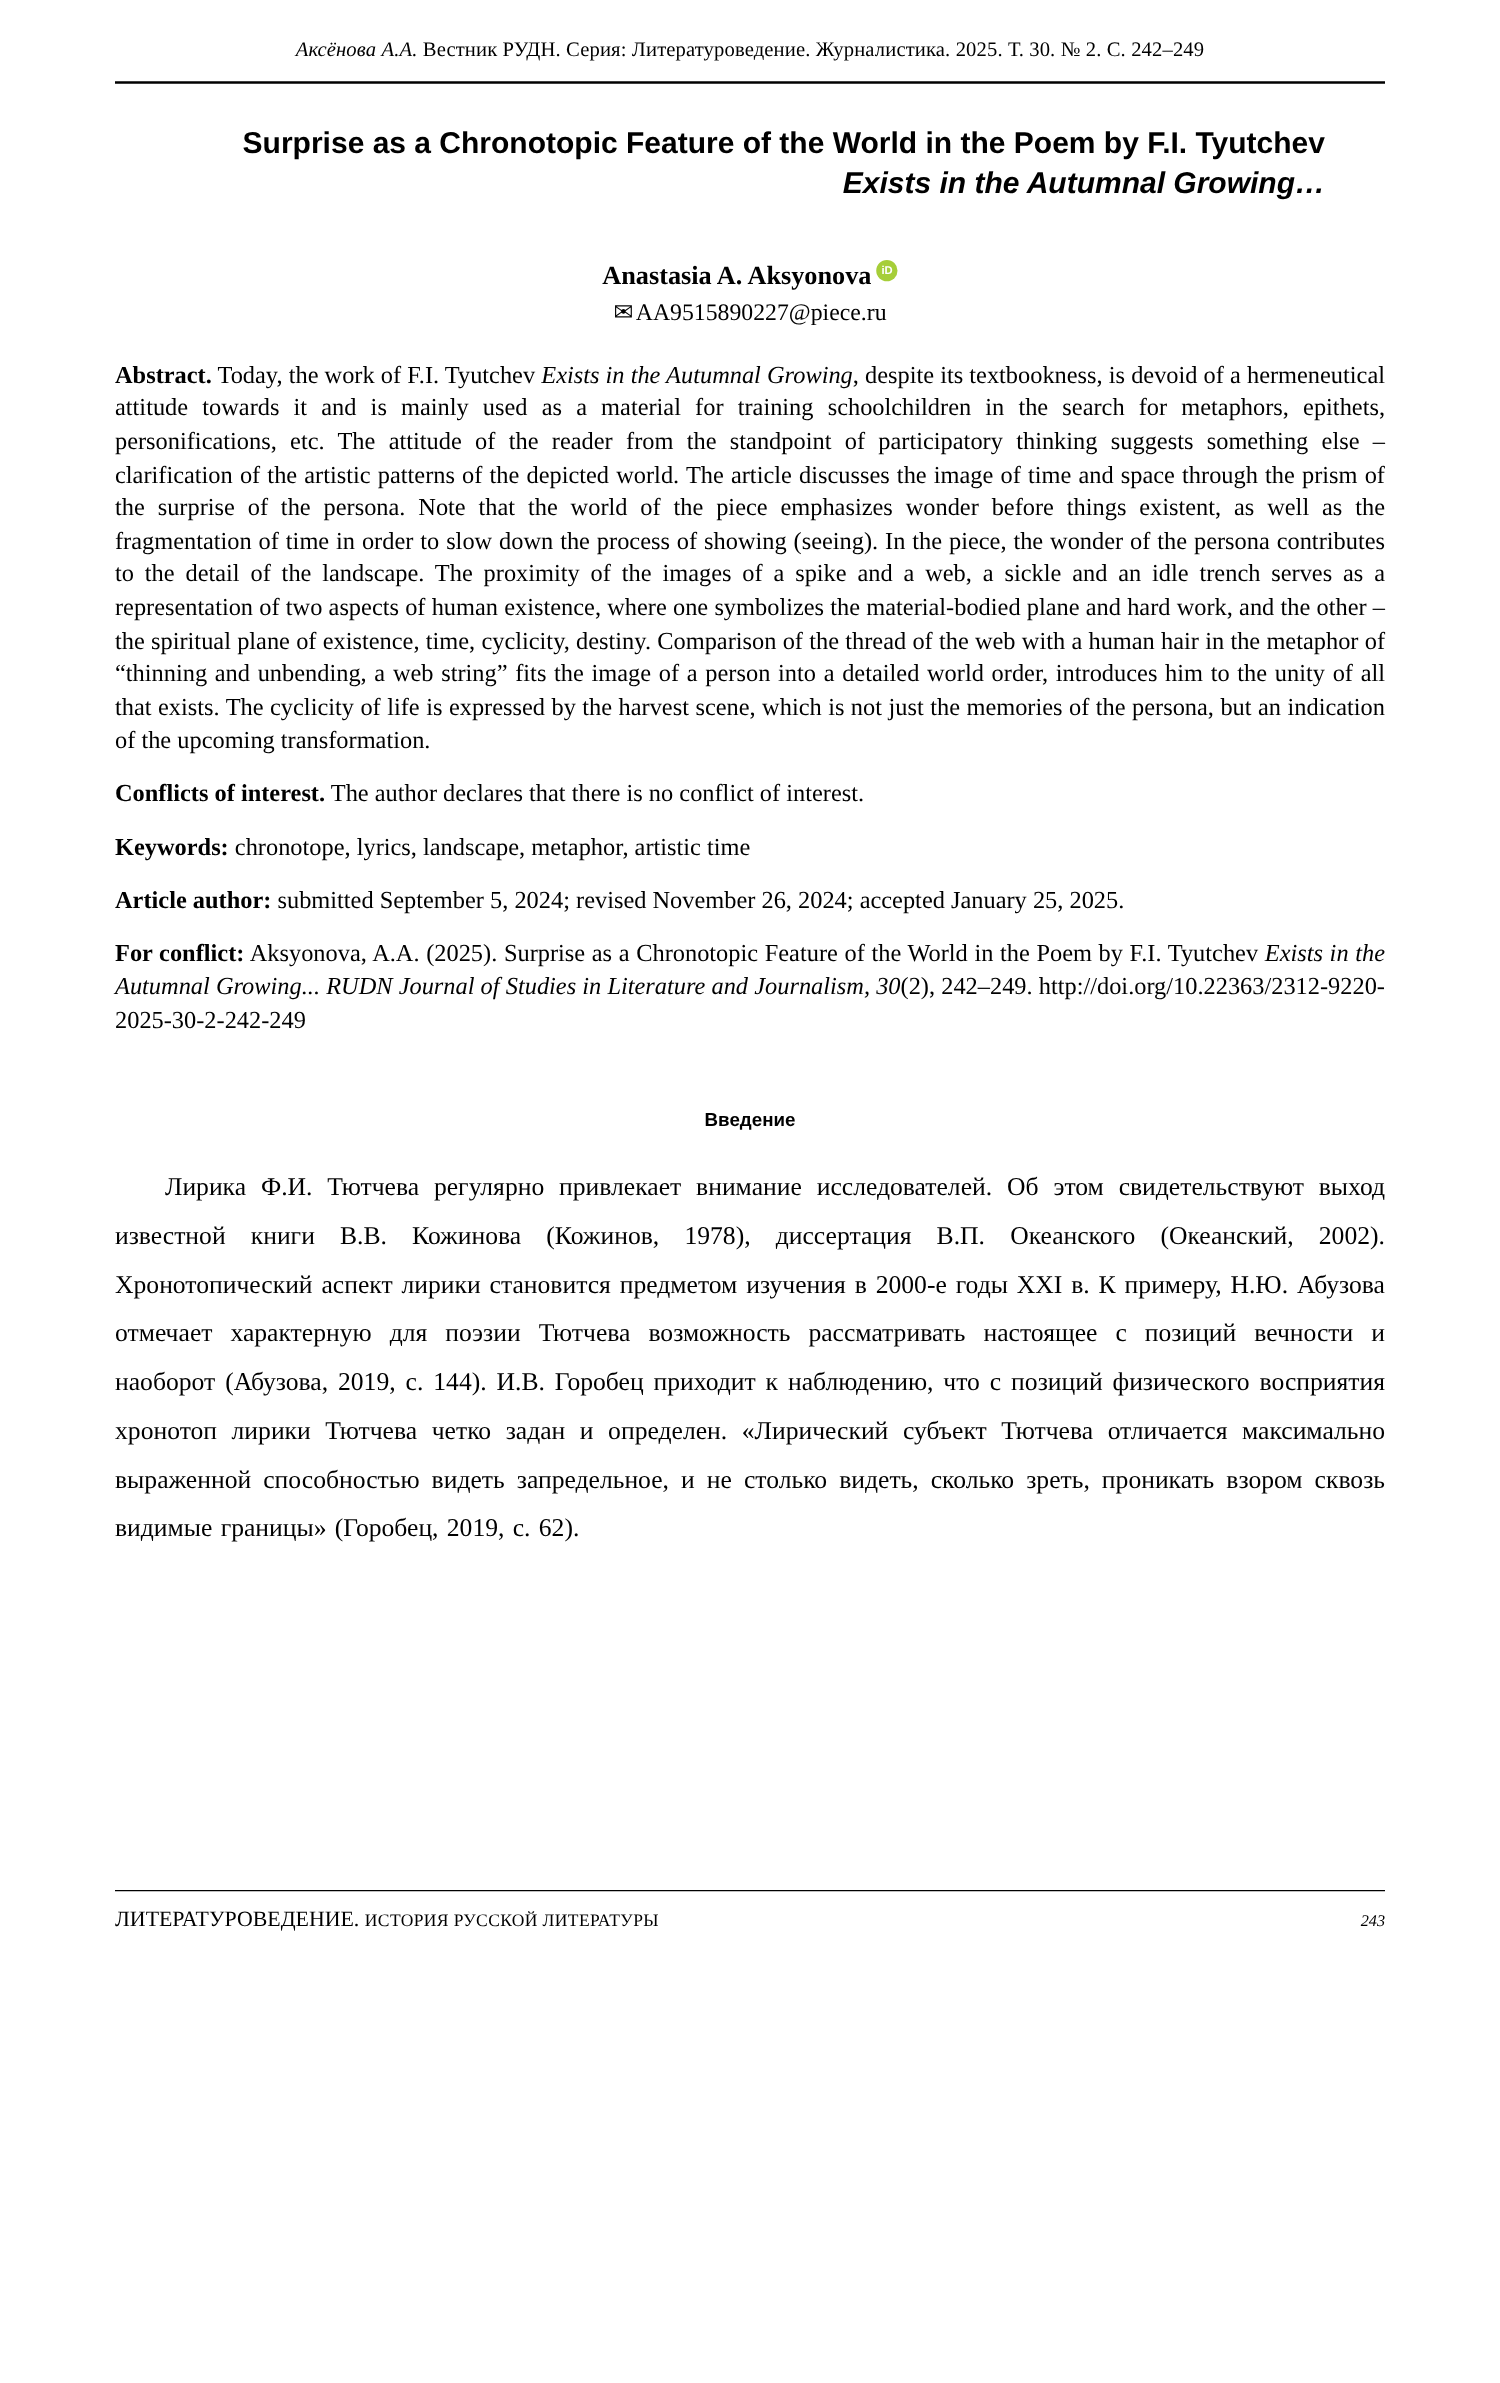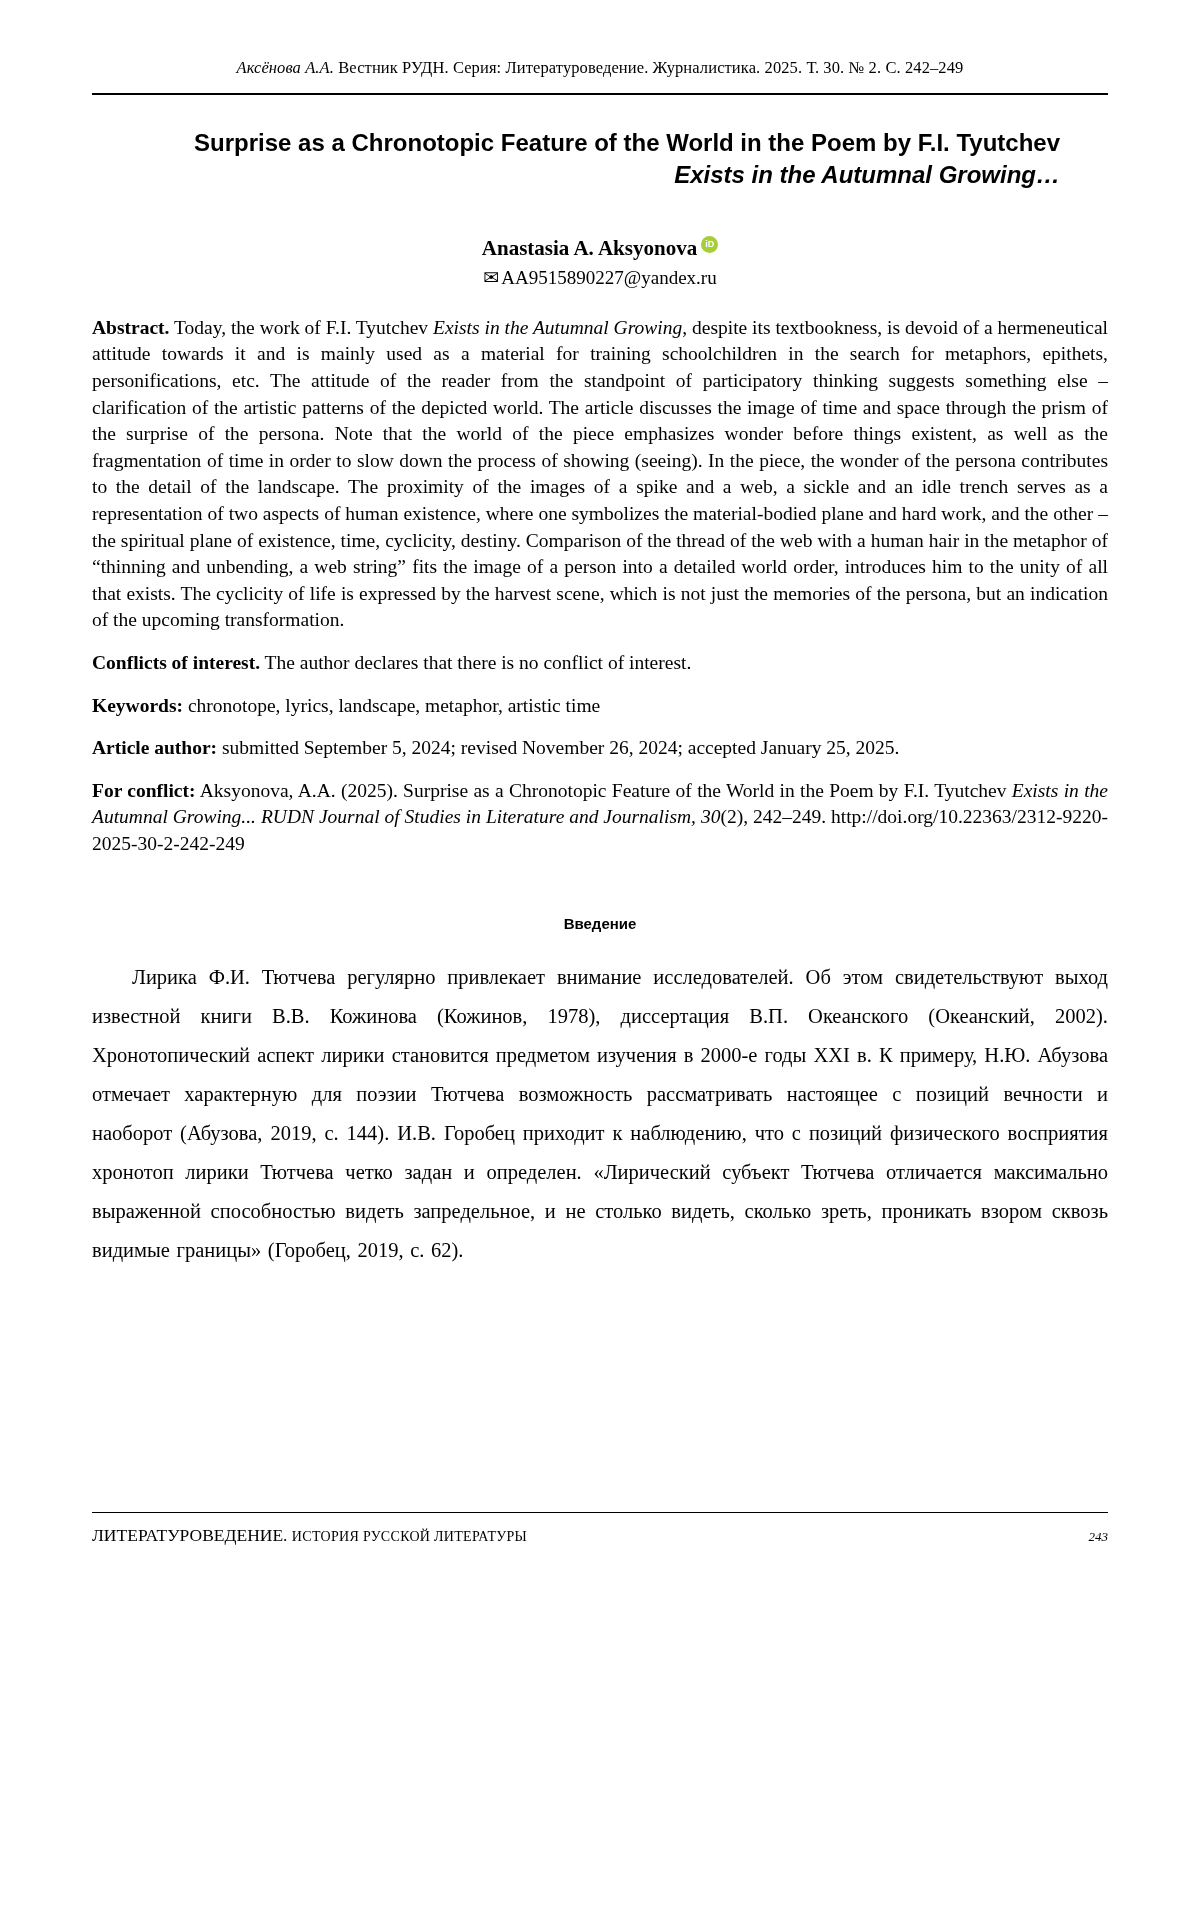--- a/index.html
+++ b/index.html
@@ -5,21 +5,21 @@
   * { margin: 0; padding: 0; box-sizing: border-box; }
   html, body { background: #ffffff; }
   .page {
     position: relative;
     width: 1200px;
     height: 1590px;
     margin: 0 auto;
     background: #ffffff;
     color: #000;
     font-family: "Liberation Serif", "DejaVu Serif", serif;
-    padding: 58px 92px 0 92px;
+    padding: 30px 92px 0 92px;
     overflow: hidden;
   }
   .i { font-style: italic; }
   .b { font-weight: bold; }
 
   .running-head {
     text-align: center;
     font-size: 16.5px;
     letter-spacing: 0.1px;
   }
@@ -127,21 +127,21 @@
   <h1 class="title">
     <span>Surprise as a Chronotopic Feature of the World in the Poem by F.I. Tyutchev </span><span class="i">Exists in the Autumnal Growing…</span>
   </h1>
 
   <div class="author-line">
     <span>Anastasia A. Aksyonova</span><span class="orcid" style="background: rgb(166, 206, 57);">iD</span>
   </div>
 
 
   <div class="email-line">
-    <span class="envelope">✉</span><span>AA9515890227@yandex.ru</span>
+    <span class="envelope">✉</span><span>AA9515890227@piece.ru</span>
   </div>
 
   <p class="body-par abstract">
     <span class="b">Abstract.</span><span> Today, the work of F.I. Tyutchev </span><span class="i">Exists in the Autumnal Growing</span><span>, despite its textbookness, is devoid of a hermeneutical attitude towards it and is mainly used as a material for training schoolchildren in the search for metaphors, epithets, personifications, etc. The attitude of the reader from the standpoint of participatory thinking suggests something else – clarification of the artistic patterns of the depicted world. The article discusses the image of time and space through the prism of the surprise of the persona. Note that the world of the piece emphasizes wonder before things existent, as well as the fragmentation of time in order to slow down the process of showing (seeing). In the piece, the wonder of the persona contributes to the detail of the landscape. The proximity of the images of a spike and a web, a sickle and an idle trench serves as a representation of two aspects of human existence, where one symbolizes the material-bodied plane and hard work, and the other – the spiritual plane of existence, time, cyclicity, destiny. Comparison of the thread of the web with a human hair in the metaphor of “thinning and unbending, a web string” fits the image of a person into a detailed world order, introduces him to the unity of all that exists. The cyclicity of life is expressed by the harvest scene, which is not just the memories of the persona, but an indication of the upcoming transformation.</span>
   </p>
 
   <p class="body-par">
     <span class="b">Conflicts of interest.</span><span> The author declares that there is no conflict of interest.</span>
   </p>
 

